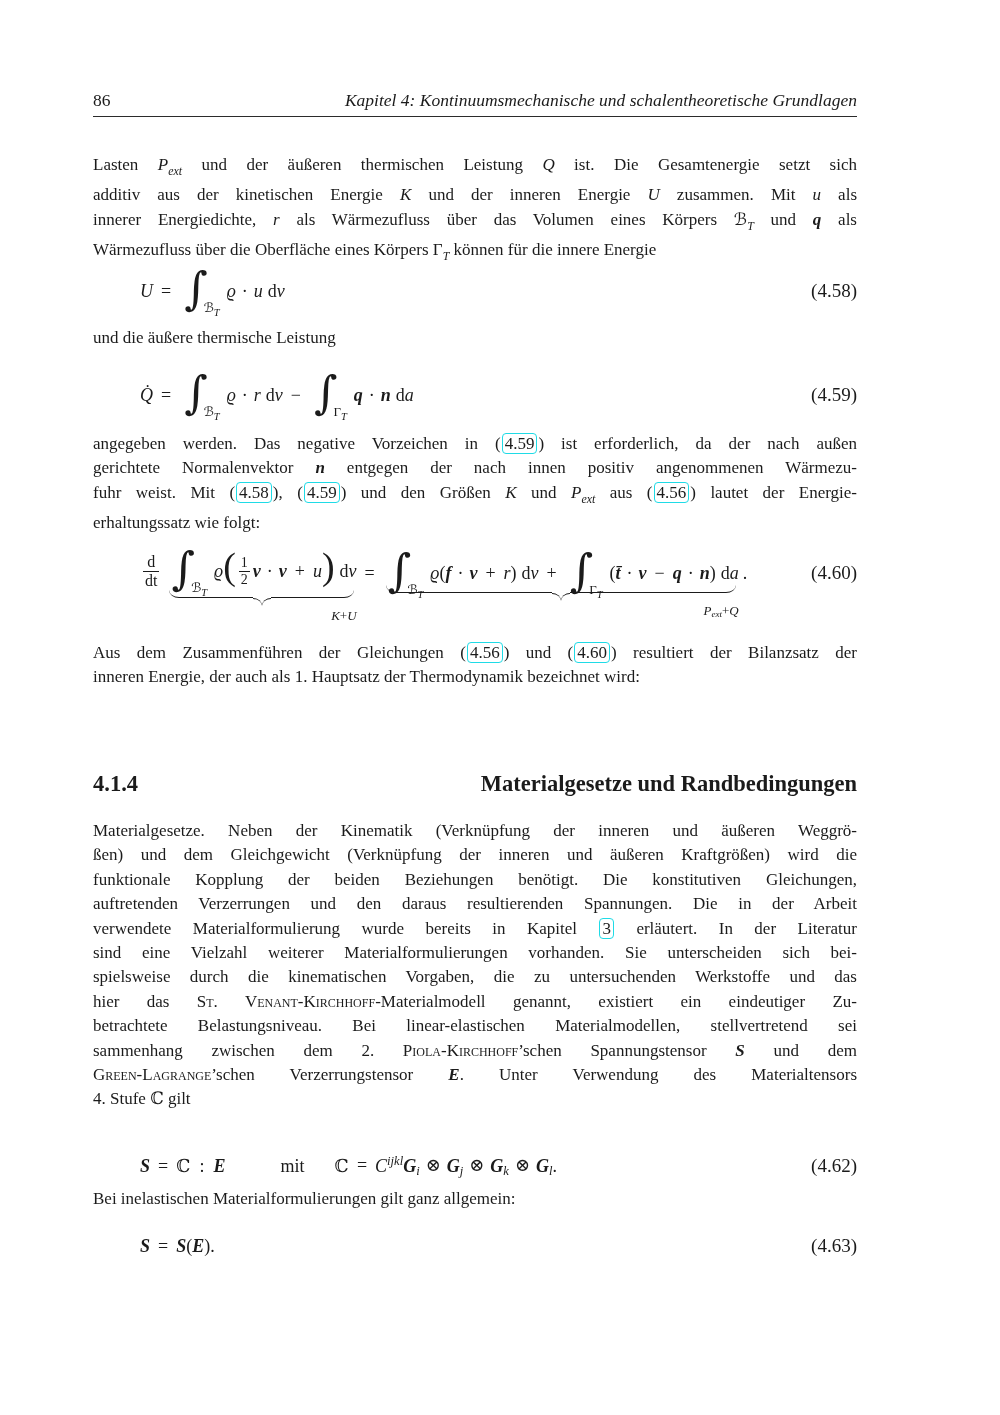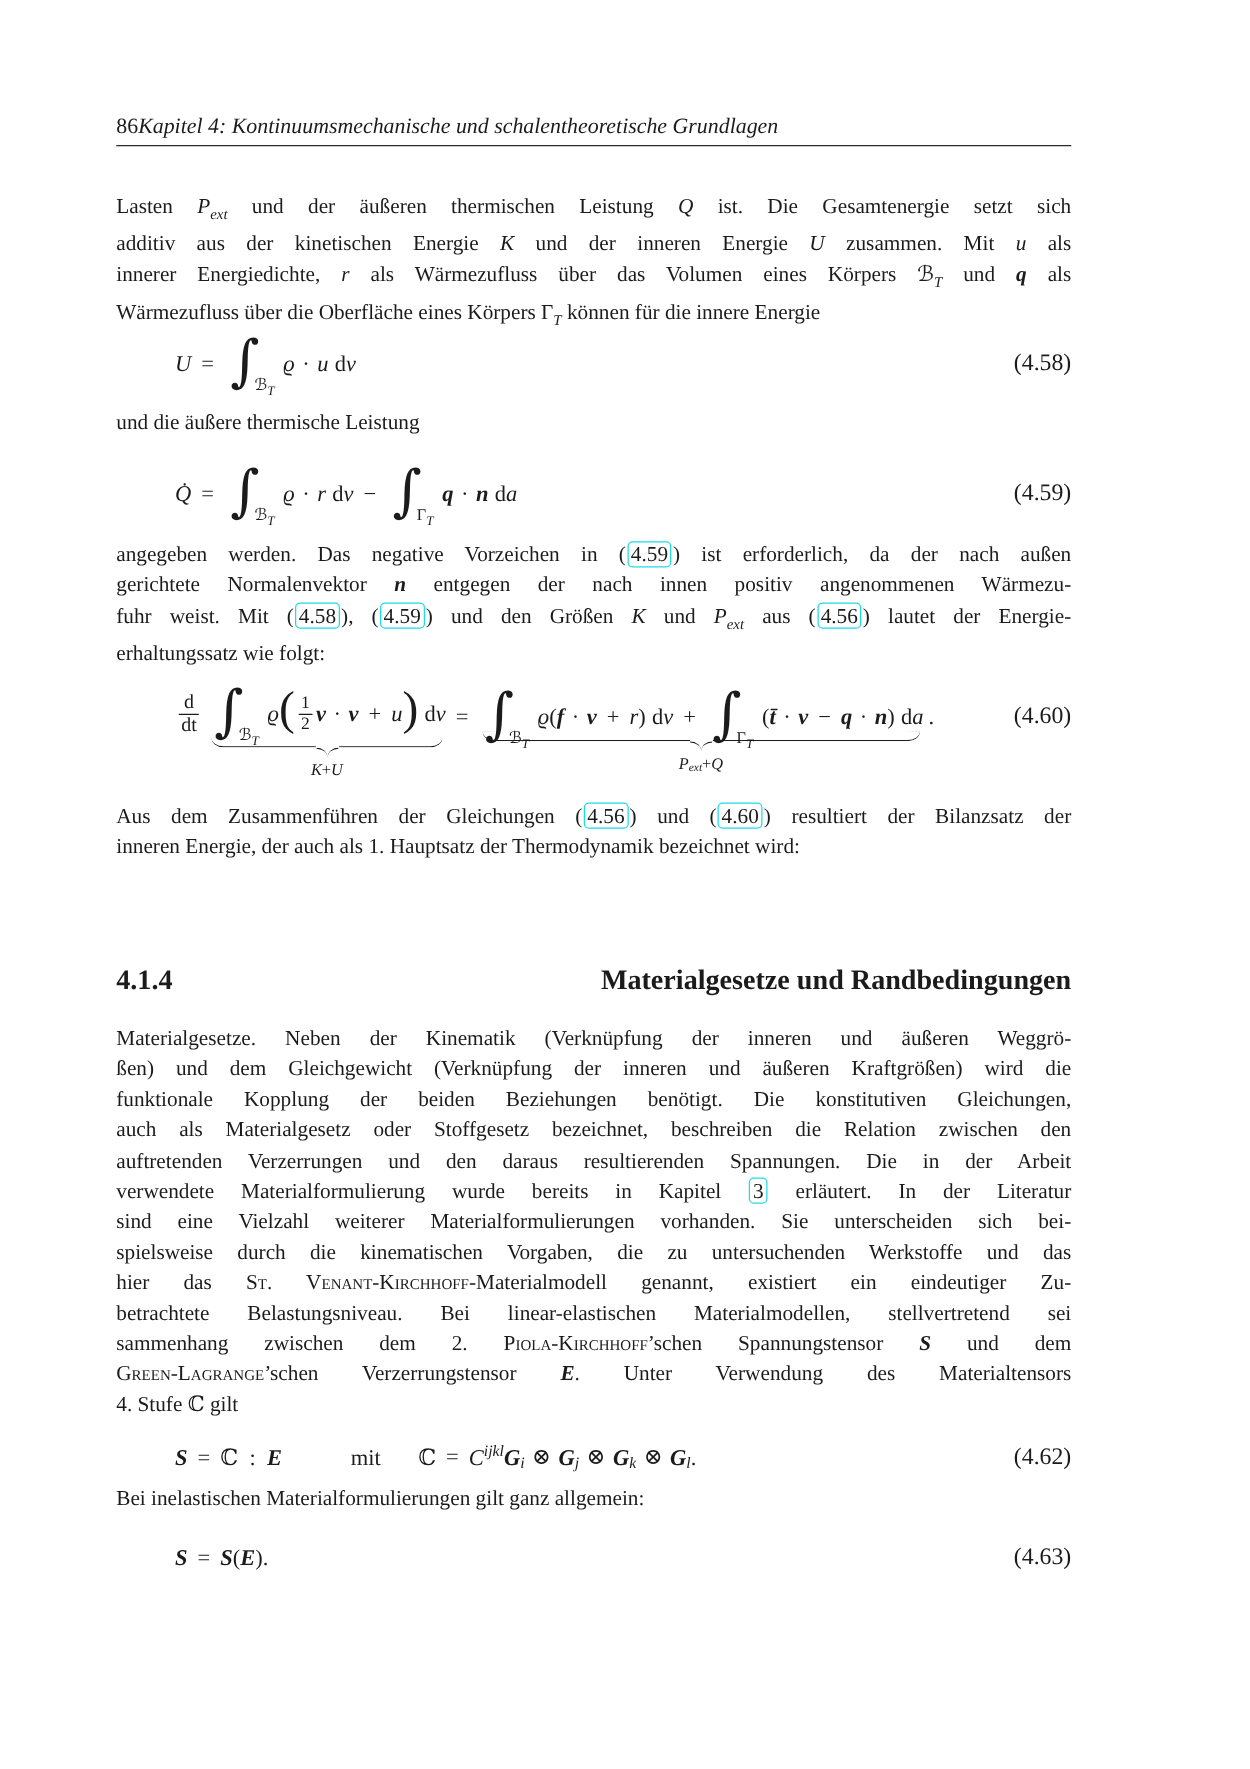--- a/index.html
+++ b/index.html
@@ -8,21 +8,21 @@
     color:var(--text,#1b1b1b);
     font-family:"Liberation Serif","DejaVu Serif","DejaVu Sans",serif;
     font-size:17px; overflow:hidden;
   }
   .blk { position:absolute; left:93px; width:764px; }
   .lines { line-height:24.4px; }
   .jline { text-align:justify; text-align-last:justify; }
   .jline.last { text-align-last:left; }
 
   
-  .hdr { top:90px; display:flex; justify-content:flex-start; font-size:17.5px; }
+  .hdr { top:90px; display:flex; justify-content:space-between; font-size:17.5px; }
   .hdr .htitle { font-style:italic; }
   .hrule { top:116px; border-top:1.6px solid var(--rule,#2b2b2b); height:0; }
 
   
   .sechead { top:771px; font-size:22.5px; font-weight:bold; display:flex;justify-content:space-between; }
   .sechead .snum { margin-right:30px; }
 
   
   .eq { position:absolute; left:93px; width:764px; display:flex; align-items:center; font-size:18px; }
   .eq .ind { width:47px; flex:none; }
@@ -55,21 +55,21 @@
   .frac.fhalf { font-size:14px; }
 
   
   .braced { position:relative; display:inline-block; white-space:nowrap; }
   .ub { position:absolute; top:100%; left:3px; right:3px; margin-top:1px; display:flex; height:8px; }
   .ub i { display:block; }
   .ub .e1 { flex:1; border-bottom:1.7px solid currentColor; border-bottom-left-radius:10px 8px; }
   .ub .e4 { flex:1; border-bottom:1.7px solid currentColor; border-bottom-right-radius:10px 8px; }
   .ub .c1 { width:9px; height:8px; margin-top:8px; border-top:1.7px solid currentColor; border-top-right-radius:9px 8px; }
   .ub .c2 { width:9px; height:8px; margin-top:8px; border-top:1.7px solid currentColor; border-top-left-radius:9px 8px; }
-  .blabel { position:absolute; top:100%; margin-top:19px; left:0; right:0; text-align:center;
+  .blabel { position:absolute; top:100%; margin-top:19px; left:0; right:0; text-align:right;
             font-size:13px; white-space:nowrap; }
   .mitword { margin:0 30px 0 55px; }
   .eqdot { margin-left:4px; }
 </style>
 </head>
 <body>
 
 <div class="page">
 
   <div class="blk hdr">
@@ -150,21 +150,20 @@
 
   <div class="blk sechead">
     <span class="snum">4.1.4</span>
     <span>Materialgesetze und Randbedingungen</span>
   </div>
 
   <div class="blk lines" style="top:819px">
     <div class="jline"><span class="st-b">Materialgesetze.</span><span> Neben der Kinematik (Verknüpfung der inneren und äußeren Weggrö-</span></div>
     <div class="jline"><span>ßen) und dem Gleichgewicht (Verknüpfung der inneren und äußeren Kraftgrößen) wird die</span></div>
     <div class="jline"><span>funktionale Kopplung der beiden Beziehungen benötigt. Die konstitutiven Gleichungen,</span></div>
-    <div class="jline"><span>auch als Materialgesetz oder Stoffgesetz bezeichnet, beschreiben die Relation zwischen den</span></div>
     <div class="jline"><span>auftretenden Verzerrungen und den daraus resultierenden Spannungen. Die in der Arbeit</span></div>
     <div class="jline"><span>verwendete Materialformulierung wurde bereits in Kapitel </span><span class="st-lk">3</span><span> erläutert. In der Literatur</span></div>
     <div class="jline"><span>sind eine Vielzahl weiterer Materialformulierungen vorhanden. Sie unterscheiden sich bei-</span></div>
     <div class="jline"><span>spielsweise durch die kinematischen Vorgaben, die zu untersuchenden Werkstoffe und das</span></div>
     <div class="jline"><span>hier das </span><span class="st-sc">St. Venant-Kirchhoff</span><span>-Materialmodell genannt, existiert ein eindeutiger Zu-</span></div>
     <div class="jline"><span>betrachtete Belastungsniveau. Bei linear-elastischen Materialmodellen, stellvertretend sei</span></div>
     <div class="jline"><span>sammenhang zwischen dem 2. </span><span class="st-sc">Piola-Kirchhoff</span><span>’schen Spannungstensor </span><span class="st-bi">S</span><span> und dem</span></div>
     <div class="jline"><span class="st-sc">Green-Lagrange</span><span>’schen Verzerrungstensor </span><span class="st-bi">E</span><span>. Unter Verwendung des Materialtensors</span></div>
     <div class="jline last"><span>4. Stufe </span><span>ℂ</span><span> gilt</span></div>
   </div>

